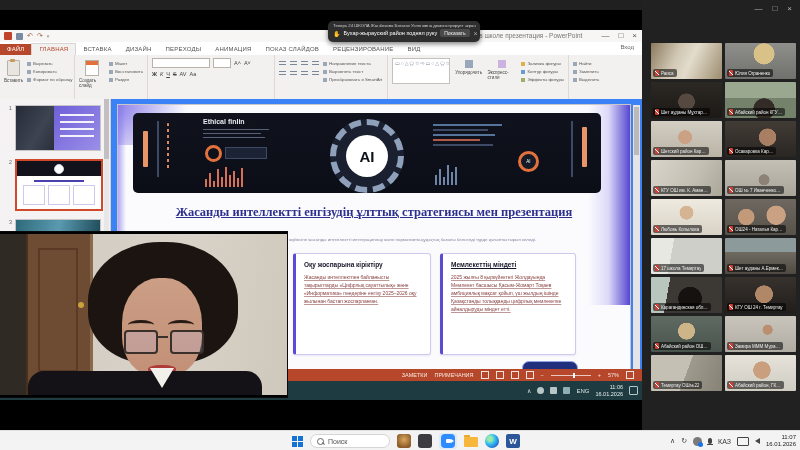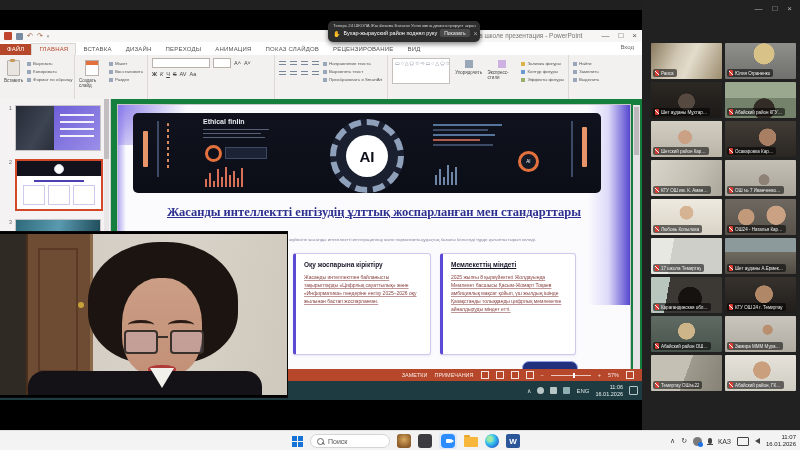--- a/index.html
+++ b/index.html
@@ -35,21 +35,21 @@
   .btnrow{display:flex;gap:3px;align-items:center;font-size:5.5px;color:#444;}
   .b{font-weight:bold}.it{font-style:italic}.un{text-decoration:underline}
   .alignico{width:7px;height:6px;background:repeating-linear-gradient(180deg,#7a8798 0 1px,transparent 1px 3px);}
   .shapesbox{width:52px;height:24px;border:1px solid #c5c0bb;background:#fff;font-size:5px;color:#7a8798;line-height:8px;padding:0 2px;overflow:hidden;letter-spacing:1px;}
   .statusbar{position:absolute;left:0;bottom:0;width:100%;height:12px;background:#b7472a;color:#f7e8e2;
              display:flex;align-items:center;font-size:5.5px;gap:7px;padding:0 8px;box-sizing:border-box;}
   .vico{width:6px;height:6px;border:1px solid rgba(255,255,255,.85);}
   .ztrack{width:40px;height:1px;background:rgba(255,255,255,.7);position:relative;}
   .ztrack i{position:absolute;left:55%;top:-2px;width:2px;height:5px;background:#fff;}
   
-  .docarea{position:absolute;left:0;top:69px;width:100%;height:270px;background:#15803d;}
+  .docarea{position:absolute;left:0;top:69px;width:100%;height:270px;background:#3b82f6;}
   .thpanel{position:absolute;left:0;top:0;width:110px;height:100%;background:#f4f2f3;border-right:1px solid #d2cfd1;}
   .throw{display:flex;gap:3px;margin:6px 2px 8px 4px;}
   .thnum{font-size:6px;color:#777;width:8px;text-align:right;}
   .thumb{width:84px;height:44px;background:#fff;border:1px solid #c9c5c7;overflow:hidden;display:flex;}
   .thumb.sel{border:2px solid #d2492a;}
   .vscroll{position:absolute;right:1px;top:2px;width:5px;height:266px;background:#e9e6e8;}
   .vscroll i{position:absolute;left:0;top:0;width:5px;height:60px;background:#c2bec1;}
   
   .canvas{position:absolute;left:118px;top:6px;width:512px;height:276px;background:#fbfbfd;box-shadow:0 0 0 1px #c9c5c8;}
   .cor{position:absolute;pointer-events:none;}
@@ -393,21 +393,21 @@
               <i style="height:8px;background:#6f85a8"></i>
               <i style="height:20px;background:#6f85a8"></i>
               <i style="height:13px;background:#6f85a8"></i>
               <i style="height:18px;background:#6f85a8"></i>
           </div>
           <div class="aibadge">AI</div>
           <span class="obar" style="right:14px;top:14px;width:5px;height:40px"></span>
           <span class="bluebar" style="right:28px;top:8px;width:2px;height:56px"></span>
         </div>
 
-        <div class="stitle">Жасанды интеллектті енгізудің ұлттық жоспарланған мен стандарттары</div>
+        <div class="stitle">Жасанды интеллектті енгізудің ұлттық стратегиясы мен презентация</div>
         <div class="ssub">Қазақстан соңғы жылдары білім беру жүйесіне жасанды интеллектті интеграциялау және нормативтік-құқықтық базаны белсенді түрде қалыптастырып келеді.</div>
 
         <div class="card" style="left:175px;width:138px">
           <div class="ctitle">Оқу жоспарына кіріктіру</div>
           <div class="cbody">Жасанды интеллектпен байланысты тақырыптарды «Цифрлық сауаттылық» және «Информатика» пәндеріне енгізу 2025–2026 оқу жылынан бастап жоспарланған.</div>
         </div>
         <div class="card" style="left:322px;width:136px">
           <div class="ctitle u">Мемлекеттің міндеті</div>
           <div class="cbody">2025 жылғы 8 қыркүйектегі Жолдауында Мемлекет басшысы Қасым-Жомарт Тоқаев амбициялық мақсат қойып, үш жылдың ішінде Қазақстанды толыққанды цифрлық мемлекетке айналдыруды міндет етті.</div>
         </div>

